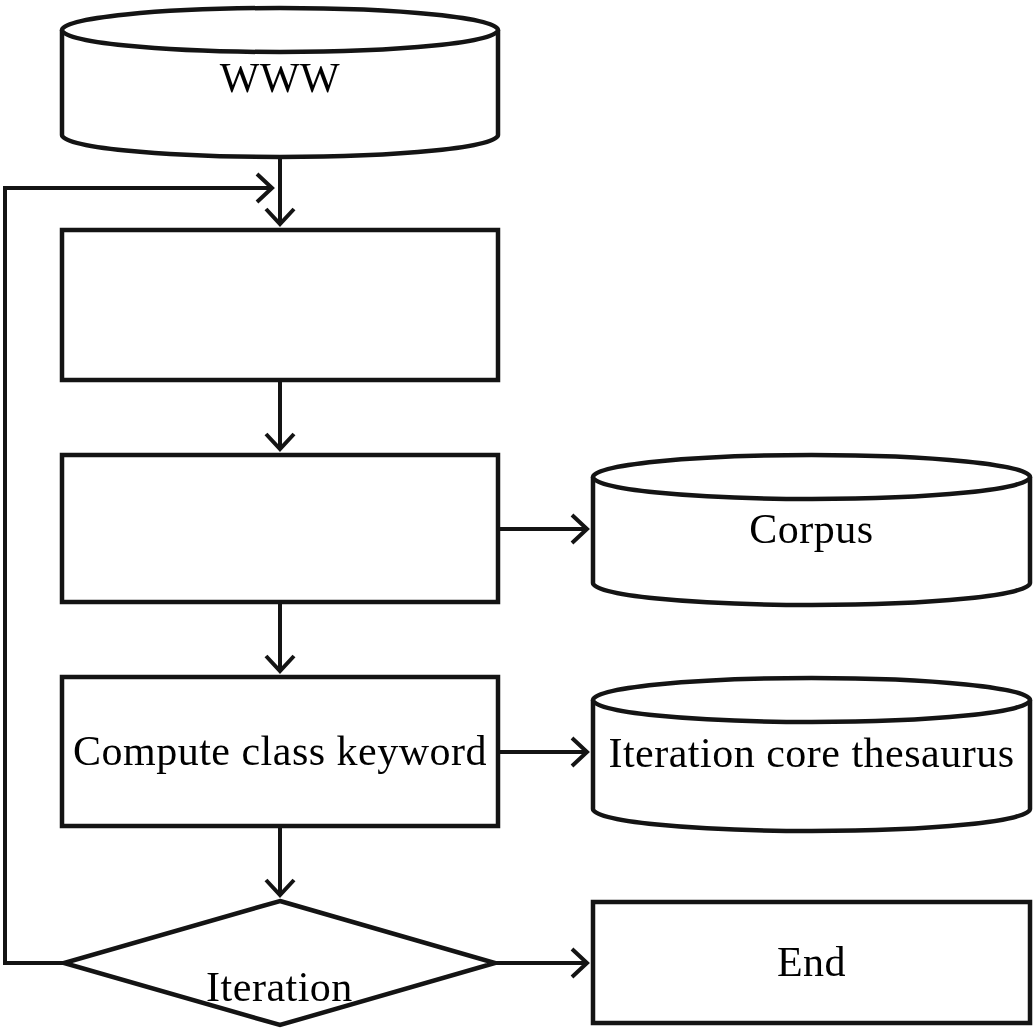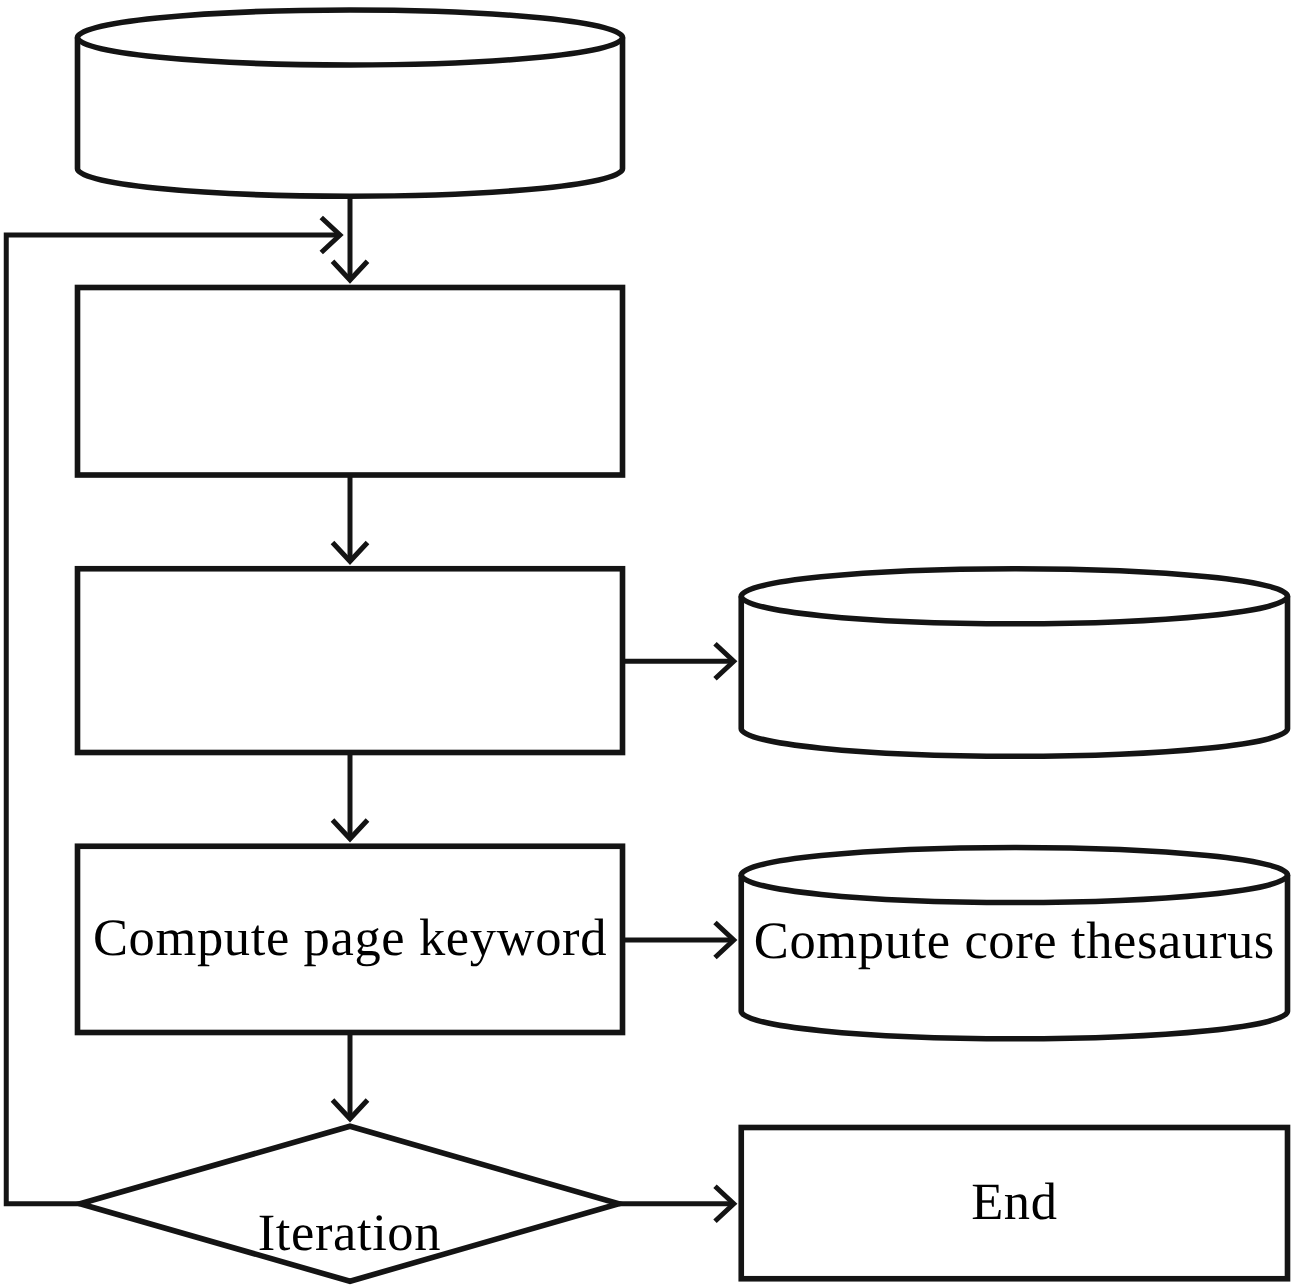--- a/index.html
+++ b/index.html
@@ -86,25 +86,27 @@
         <path d="M 593,700 L 593,809 A 218.5,22 0 0 0 1030,809 L 1030,700"></path>
         <ellipse cx="811.5" cy="700" rx="218.5" ry="22"></ellipse>
       </g>
 
       <polygon points="280,901 495,963 280,1025 64,963"></polygon>
 
       <rect x="593" y="902" width="437" height="121"></rect>
     </g>
   </svg>
 
+  <div class="label" style="left:62px;  top:10px;  width:436px; height:138px;">WWW</div>
 
 
 
+  <div class="label" style="left:593px; top:455px; width:437px; height:150px;">Corpus</div>
 
-  <div class="label" style="left:53px;  top:677px; width:454px; height:149px;">Compute page keyword</div>
+  <div class="label" style="left:53px;  top:677px; width:454px; height:149px;">Compute class keyword</div>
 
-  <div class="label" style="left:589px; top:678px; width:445px; height:152px;">Compute core thesaurus</div>
+  <div class="label" style="left:589px; top:678px; width:445px; height:152px;">Iteration core thesaurus</div>
 
   <div class="label" style="left:64px;  top:926px; width:431px; height:124px;">Iteration</div>
 
   <div class="label" style="left:593px; top:902px; width:437px; height:121px;text-align:center;">End</div>
 
 </div>
 
 </body></html>

